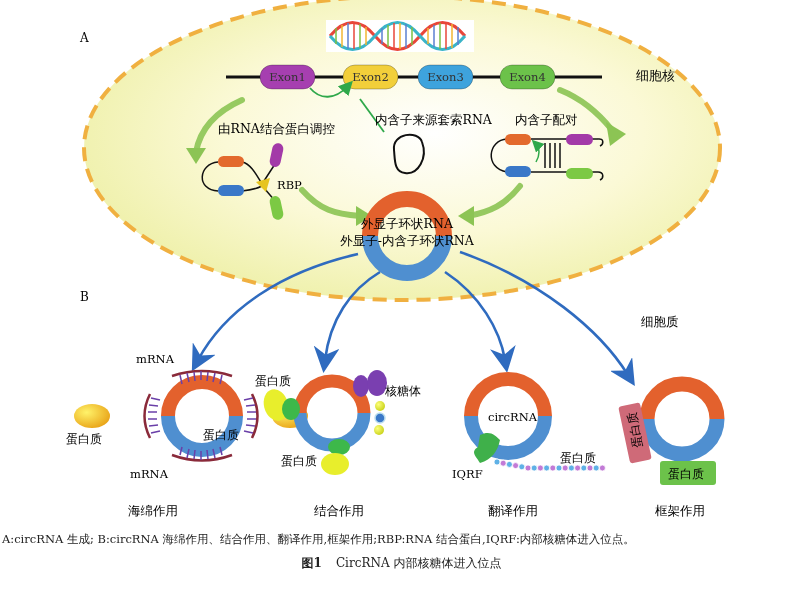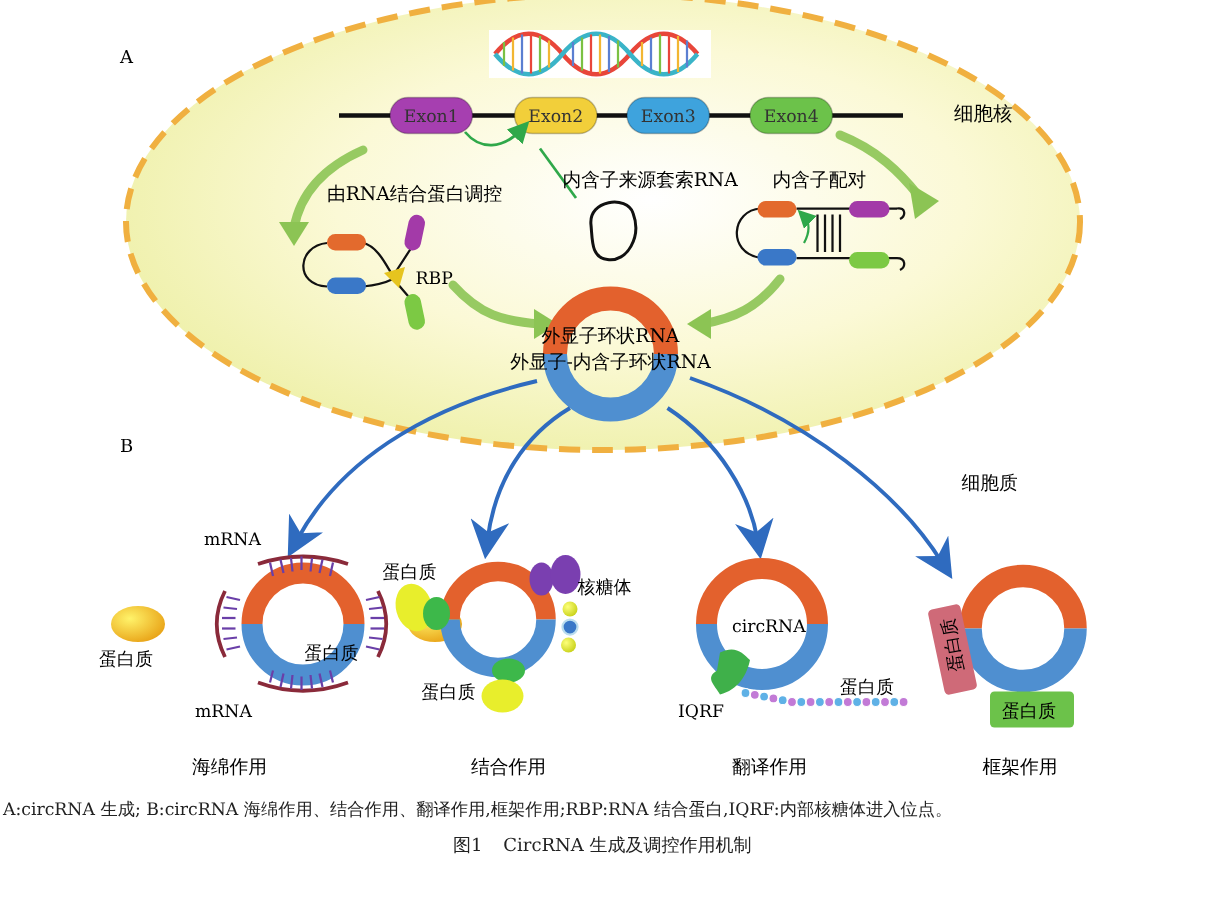--- a/index.html
+++ b/index.html
@@ -1,21 +1,21 @@
 <!DOCTYPE html>
 <html><head>
 <meta charset="utf-8">
 <style>
   html,body{margin:0;padding:0;background:#fff;}
   body{width:803px;height:598px;position:relative;overflow:hidden;font-family:"DejaVu Serif","Liberation Serif",serif;color:#222;}
   svg text{font-family:"DejaVu Serif","Liberation Serif",serif;}
   .cap{position:absolute;left:0;width:803px;font-size:11.5px;white-space:nowrap;}
   #cap1{top:532px;left:2px;}
   #cap2{top:555px;text-align:center;font-size:12px;}
-  #cap2 b{font-weight:normal;margin-right:14px;}
+  #cap2 b{font-weight:bold;margin-right:14px;}
 </style>
 </head>
 <body>
 
 <svg width="803" height="530" viewBox="0 0 803 530" style="position:absolute;left:0;top:0">
   <defs>
     <radialGradient id="nuc" cx="0.55" cy="0.45" r="0.6">
       <stop offset="0" stop-color="#ffffff"></stop>
       <stop offset="0.55" stop-color="#fbf9d6"></stop>
       <stop offset="1" stop-color="#eef0a8"></stop>
@@ -255,14 +255,14 @@
     <rect x="624" y="404" width="22" height="58" rx="3" fill="#cf6a78" transform="rotate(-12 635 433)"></rect>
     <rect x="660" y="461" width="56" height="24" rx="3" fill="#6cc24a"></rect>
   </g>
   <text font-size="12" transform="translate(642,447) rotate(-100)">蛋白质</text>
   <text x="668" y="478" font-size="12">蛋白质</text>
   <text x="655" y="515" font-size="12.5">框架作用</text>
 </svg>
 
 <div class="cap" id="cap1">A:circRNA 生成; B:circRNA 海绵作用、结合作用、翻译作用,框架作用;RBP:RNA 结合蛋白,IQRF:内部核糖体进入位点。</div>
 <div class="cap" id="cap2">
-  <b>图1</b><span>CircRNA 生成及调控作用机制</span>
+  <b>图1</b><span>CircRNA 内部核糖体进入位点</span>
 </div>
 
 </body></html>

